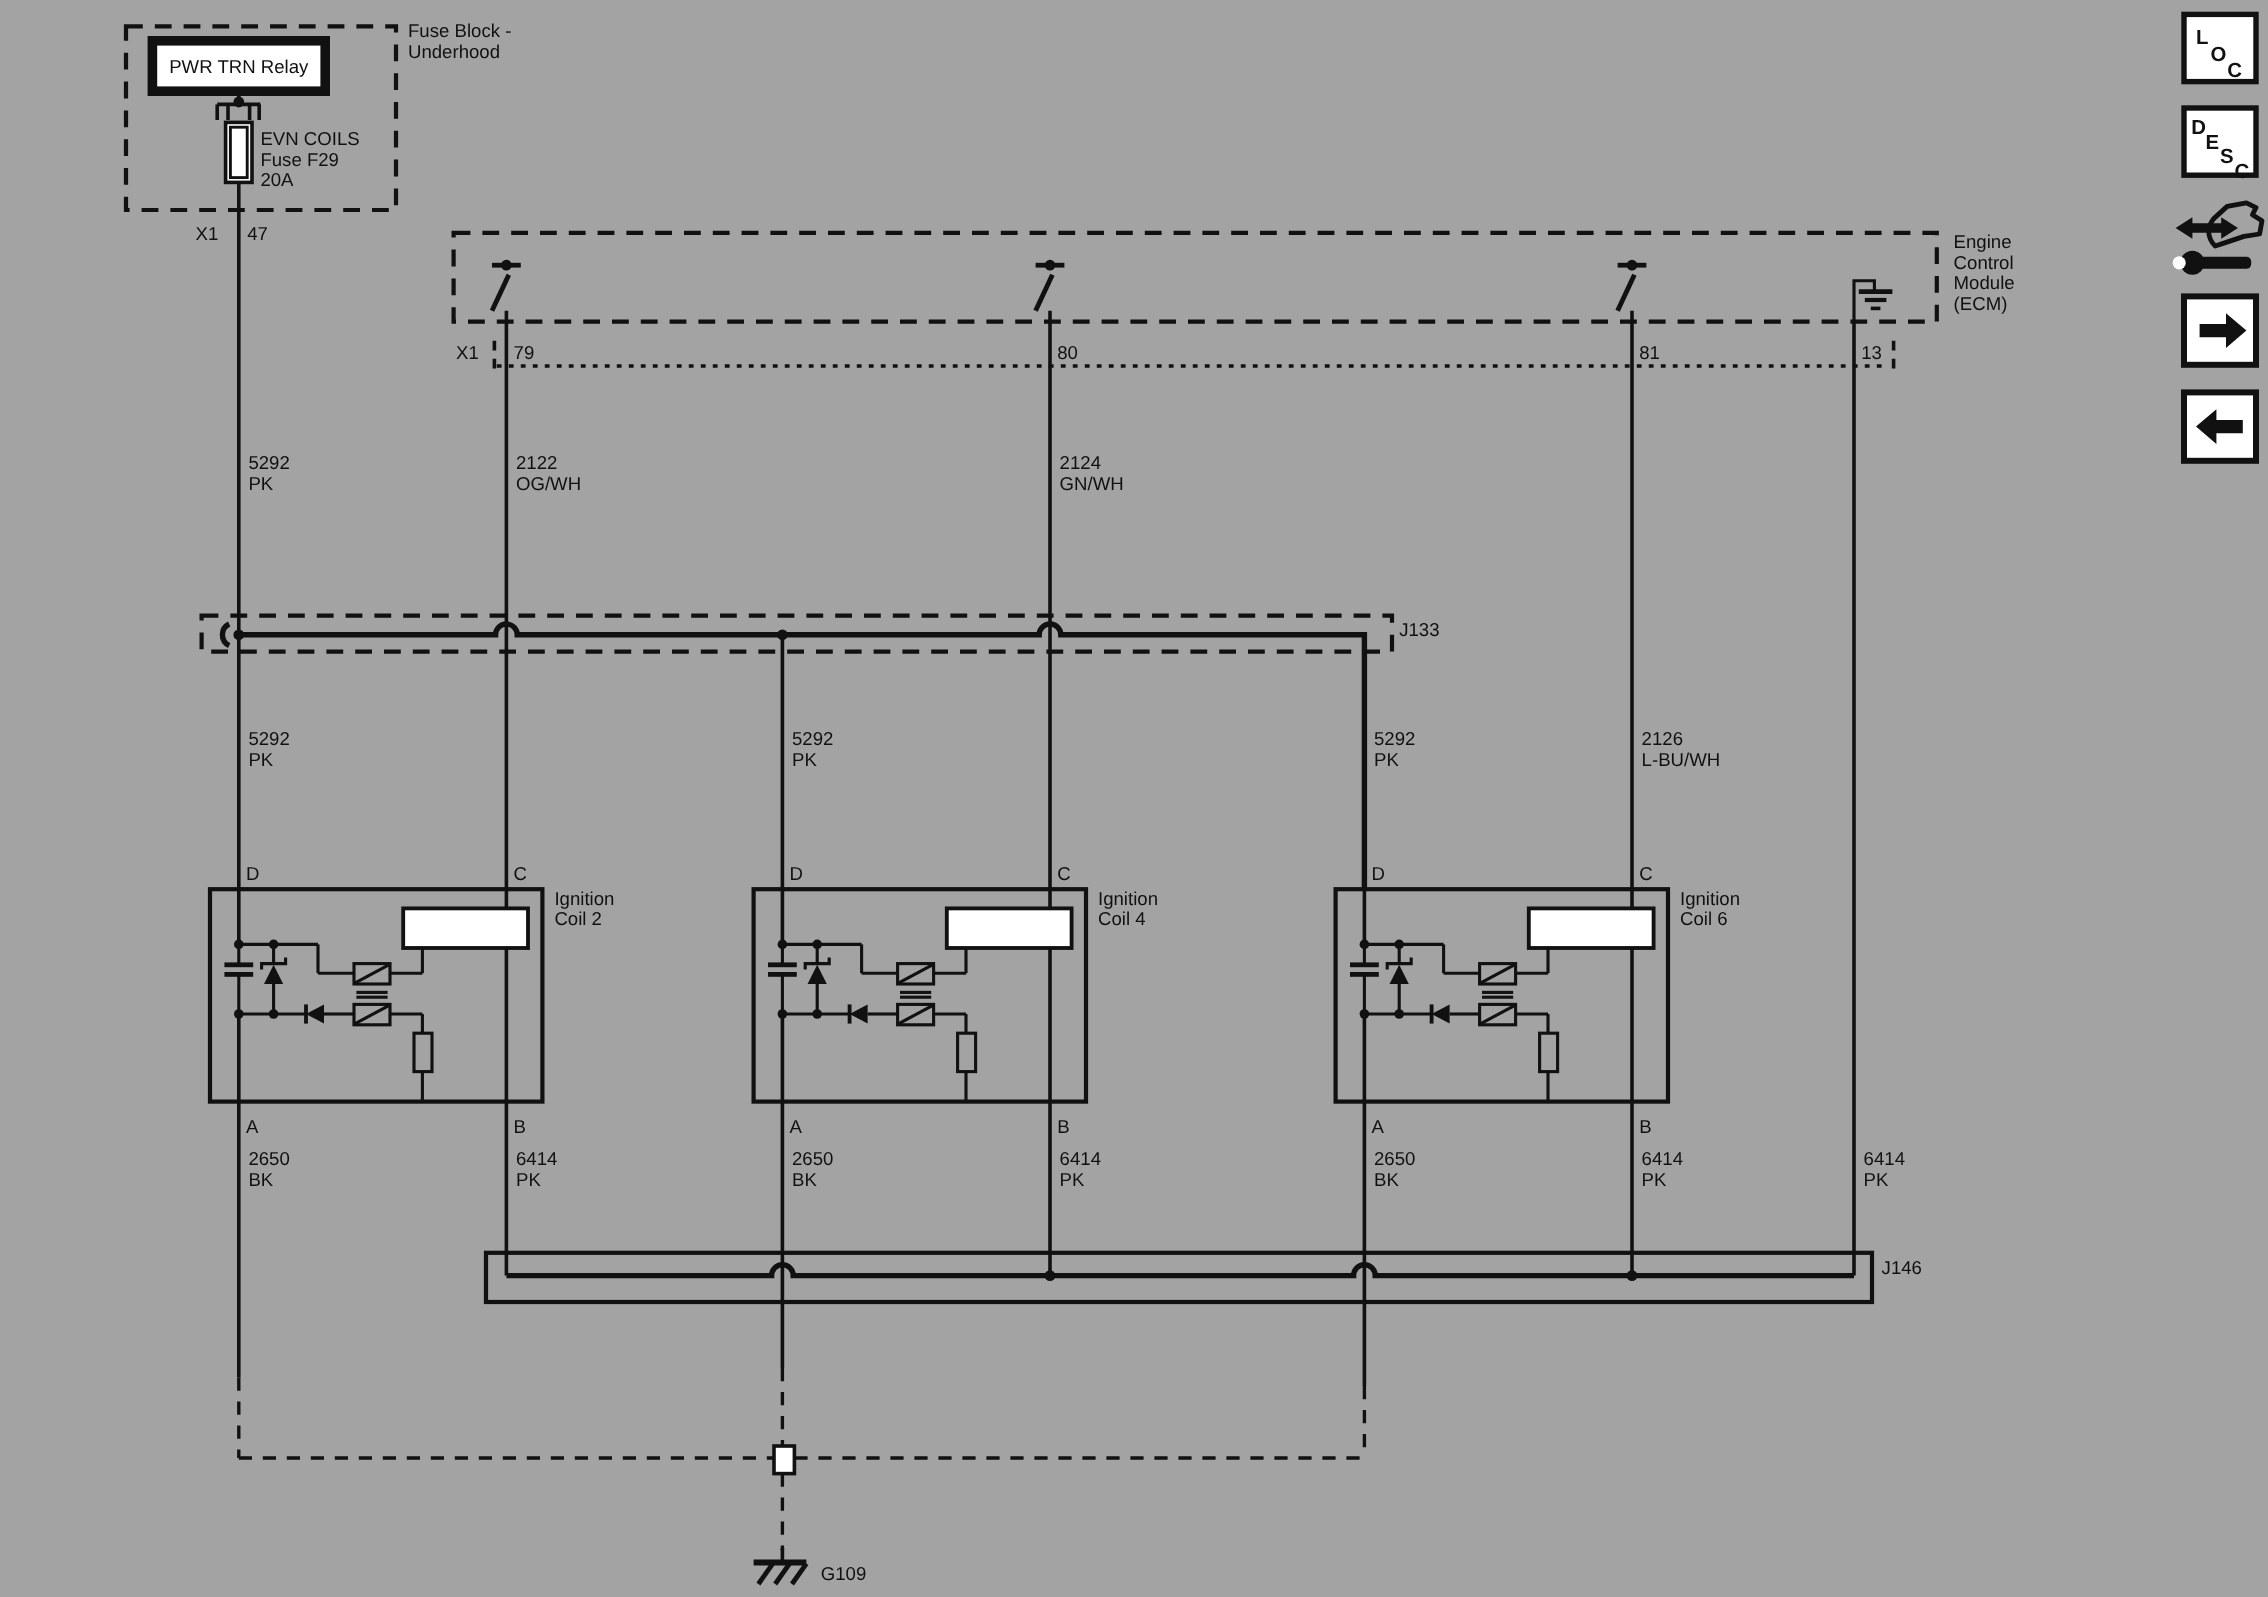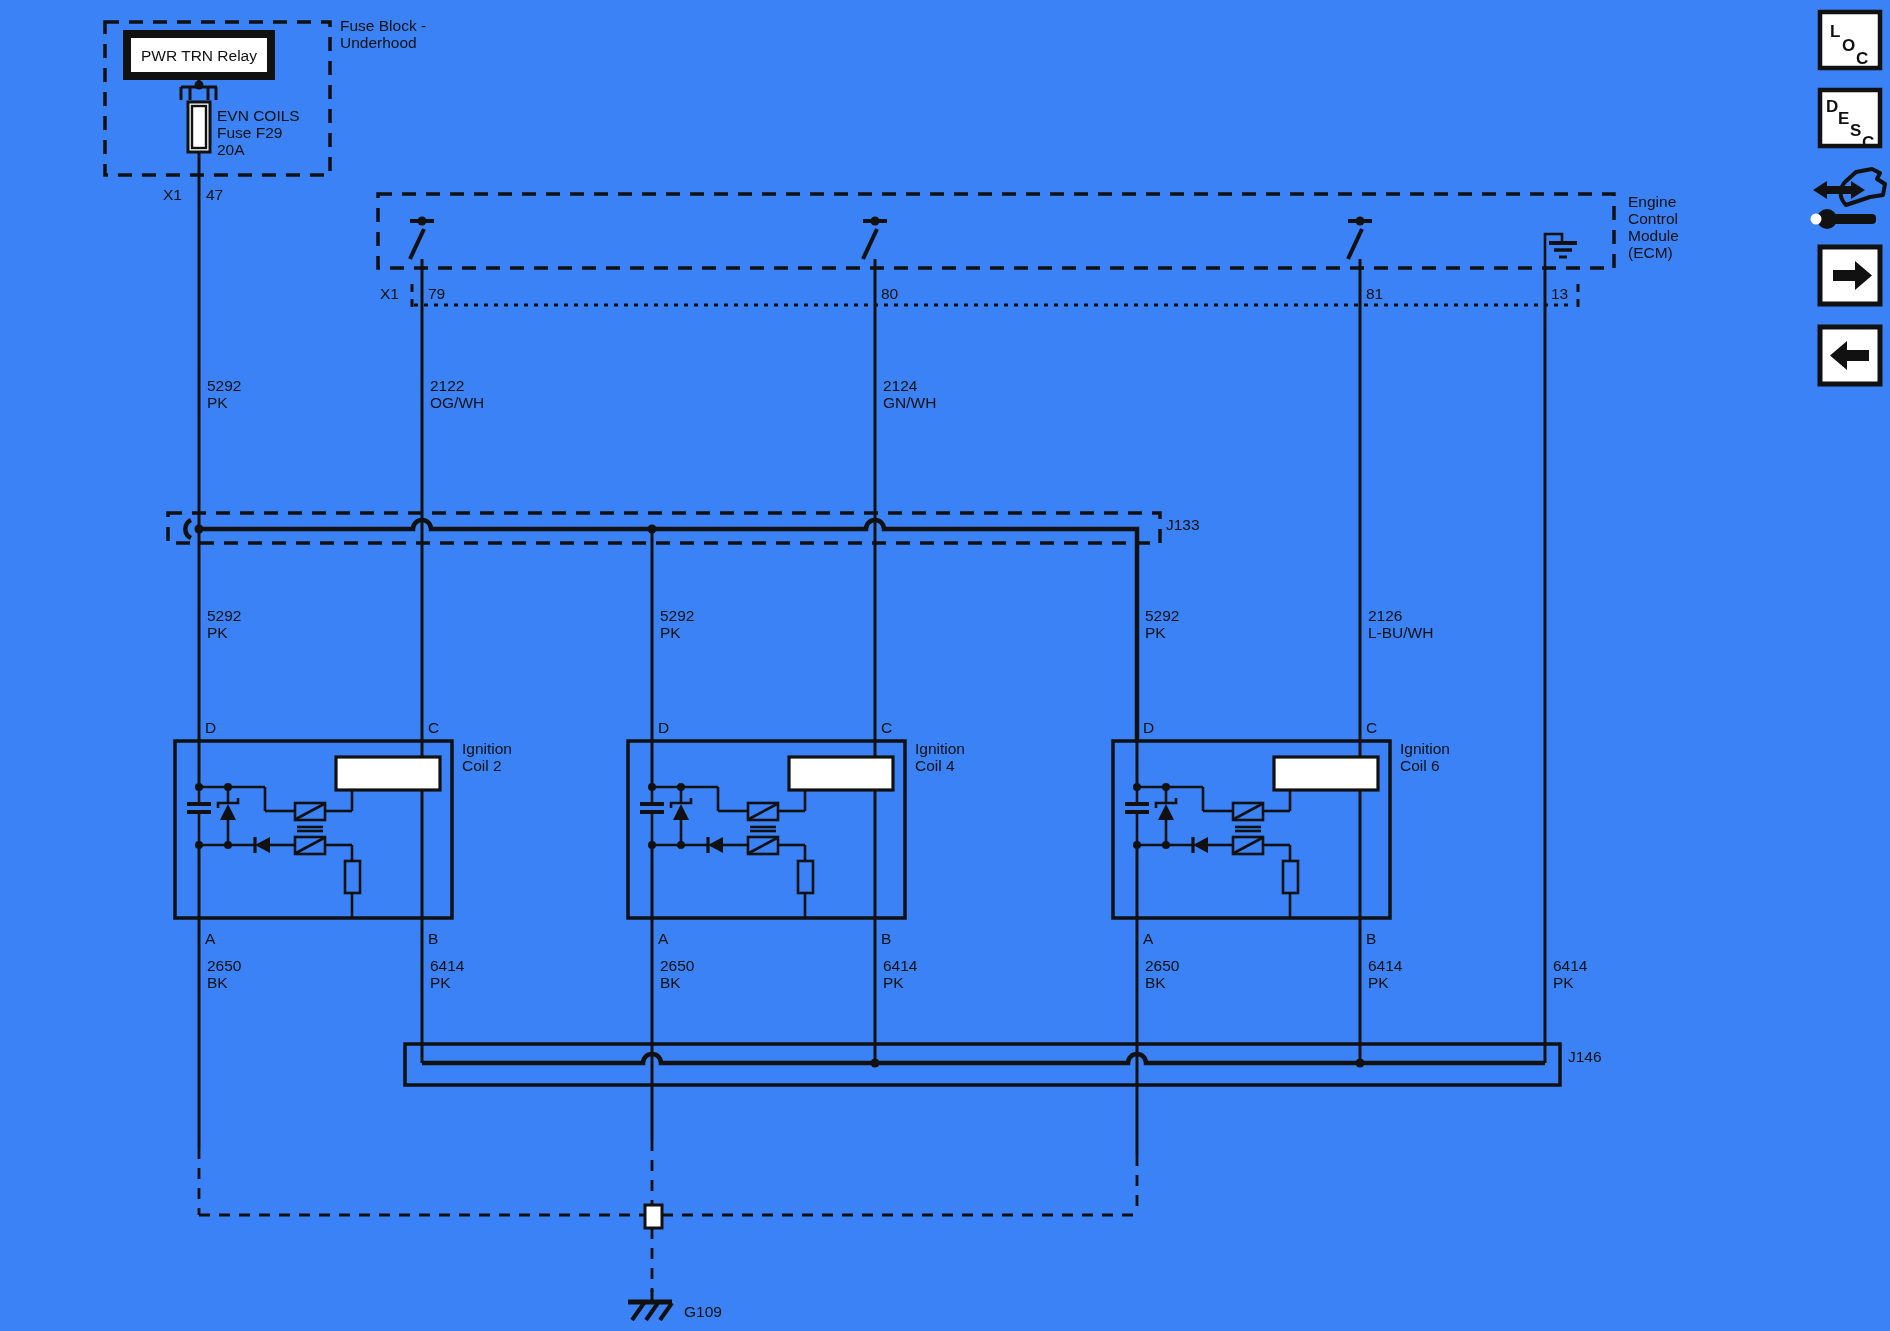--- a/index.html
+++ b/index.html
@@ -1,16 +1,16 @@
 <!DOCTYPE html>
 <html><head>
 <meta charset="utf-8">
 <style>
   html,body{margin:0;padding:0;background:#fff;}
-  .stage{position:relative;width:1890px;height:1331px;background:#3b82f6;overflow:hidden;}
+  .stage{position:relative;width:1890px;height:1331px;background:#a3a3a3;overflow:hidden;}
   svg{position:absolute;left:0;top:0;}
   svg text{font-family:"Liberation Sans","DejaVu Sans",sans-serif;fill:#111;}
   .lbl{font-size:15.5px;}
   .pin{font-size:15.5px;}
   .iconletter{font-size:17px;font-weight:bold;}
   .wire{stroke:#111;stroke-width:3;fill:none;}
   .wired{stroke:#111;stroke-width:2.8;fill:none;stroke-dasharray:11 9;}
   .bus{stroke:#111;stroke-width:4.5;fill:none;}
   .boxdash{stroke:#111;stroke-width:3.5;fill:none;stroke-dasharray:14 10;}
   .boxsolid{stroke:#111;stroke-width:3.5;fill:none;}

